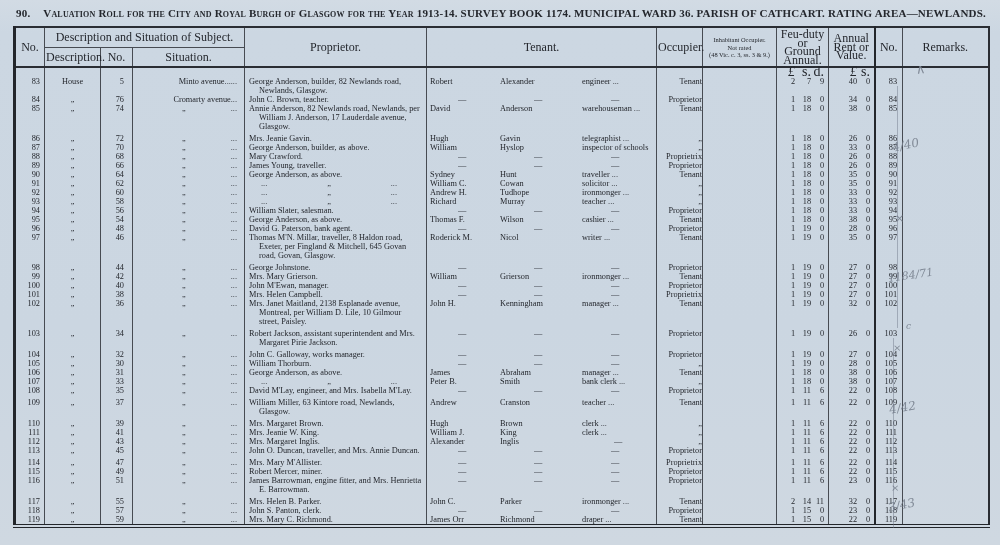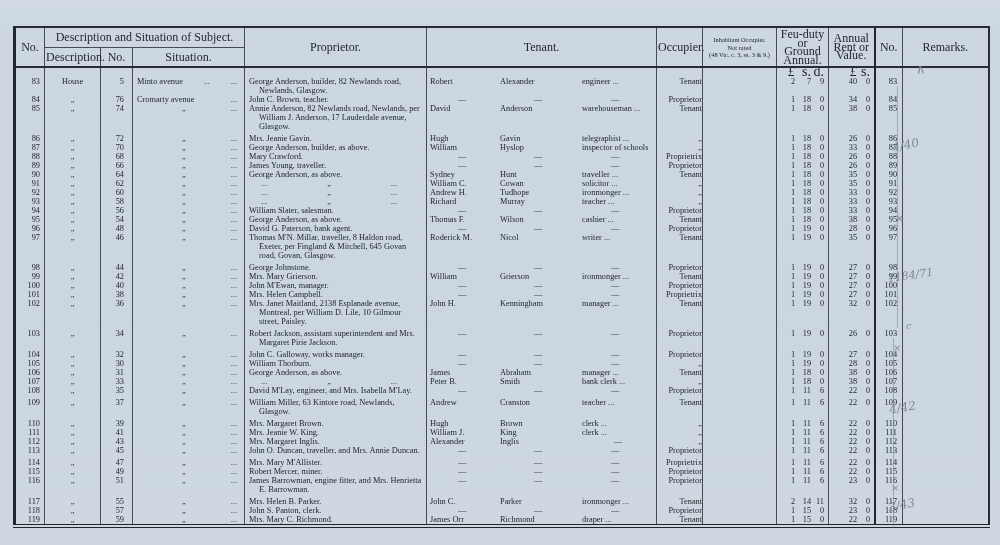--- a/index.html
+++ b/index.html
@@ -21,21 +21,21 @@
   thead th span{display:block;}
   thead th.hinh{font-size:6.4px;line-height:7.2px;}
   tbody td{border-left:1px solid #474b52;font-size:8.3px;line-height:9px;}
   tr.money td{border-top:2px solid #2a2d33;font-size:14px;line-height:8.5px;height:9px;}
   tr.gap td{padding-top:3px;}
   .it{font-style:italic;}
   
   .c-no1{text-align:right;padding-right:4px;}
   .c-desc{text-align:center;margin-top:36px;}
   .c-hno{text-align:right;padding-right:8px;}
-  .sitflex{display:flex;justify-content:space-between;padding:0 7px 0 4px;}
+  .sitflex{display:flex;justify-content:flex-end;padding:0 7px 0 4px;}
   .c-sit.dit .st{flex:1;text-align:center;}
   .c-prop{padding-left:14px;padding-right:3px;text-indent:-10px;}
   .pdflex{display:flex;justify-content:space-between;padding:0 26px 0 2px;text-indent:0;}
   .ts{display:inline-block;vertical-align:top;white-space:nowrap;}
   .t1{width:70px;padding-left:3px;}
   .t2{width:82px;}
   .t3{width:72px;}
   .ts.dc{text-align:center;padding-left:0;}
   .c-occ{text-align:right;}
   .ms{display:inline-block;text-align:right;}
@@ -47,20 +47,28 @@
   
   .pencil{position:absolute;color:#79828f;font-style:italic;font-family:"DejaVu Serif",serif;
           white-space:nowrap;transform-origin:left top;opacity:.9;}
   .pline{position:absolute;width:1px;background:rgba(106,116,132,.45);}
 </style>
 </head>
 <body>
 
 <div class="page">
 
+  <div class="titlebar">
+    <span><b class="pgno">90.</b></span>
+    <span class="sc">Valuation Roll for the City and Royal Burgh of Glasgow for the Year 1913-14.</span>
+    <span>SURVEY BOOK 1174.</span>
+    <span>MUNICIPAL WARD 36.</span>
+    <span>PARISH OF CATHCART.</span>
+    <span>RATING AREA—NEWLANDS.</span>
+  </div>
 
   <table class="roll">
     <colgroup>
       <col style="width:30px">
         <col style="width:56px">
         <col style="width:32px">
         <col style="width:112px">
       <col style="width:182px">
         <col style="width:230px">
         <col style="width:46px">

